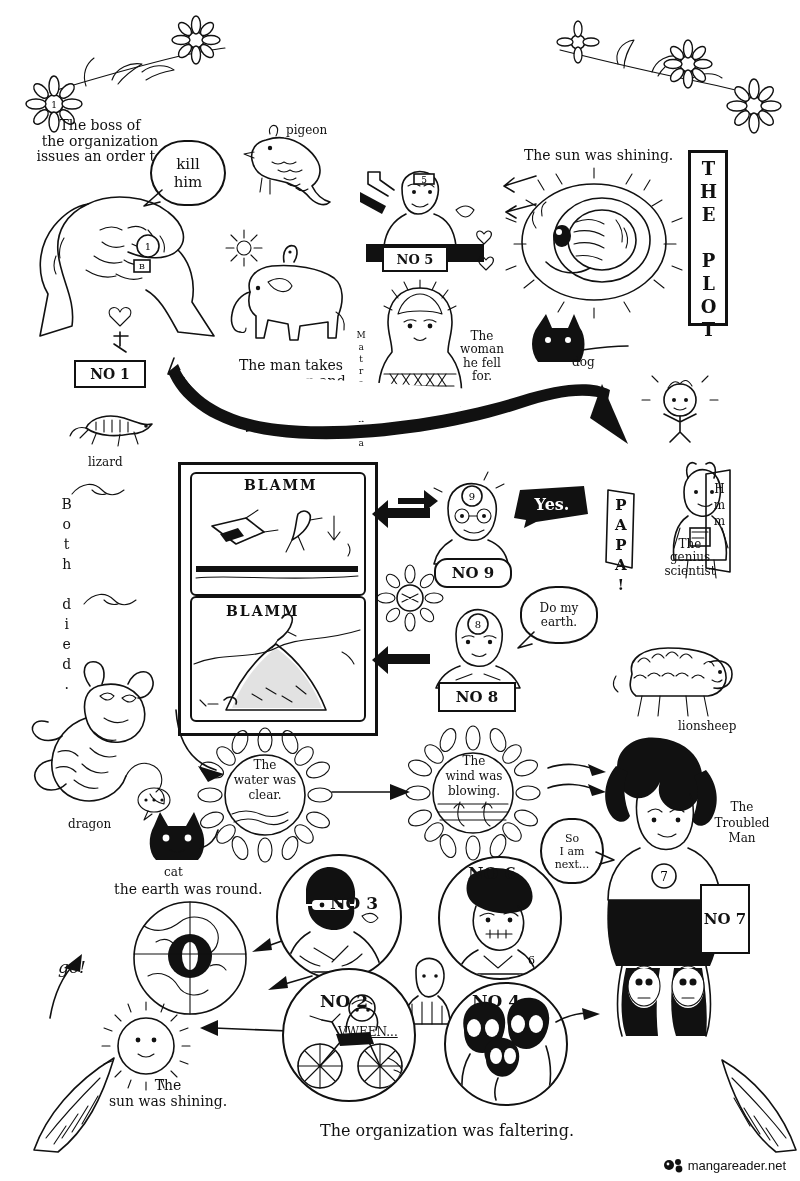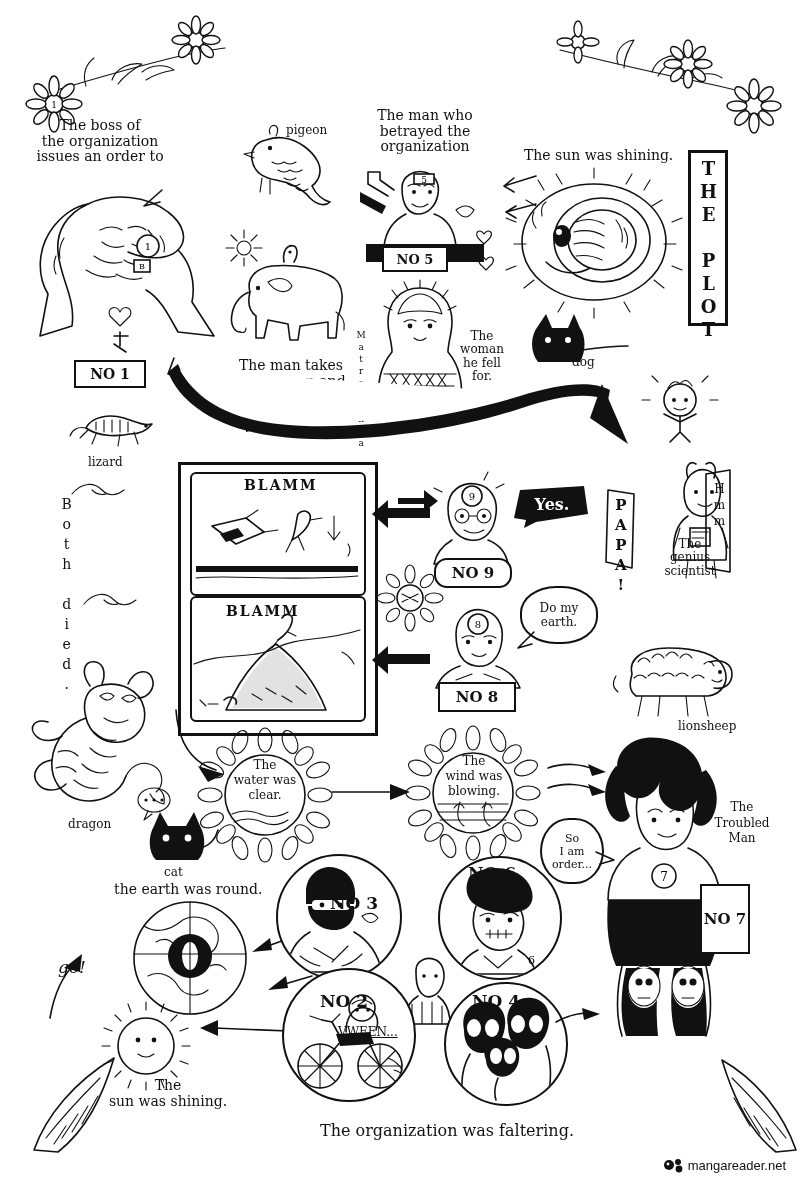--- a/index.html
+++ b/index.html
@@ -125,40 +125,39 @@
     </g>
   </svg>
 
   <div class="frame-thick" style="left:688px;top:150px;width:34px;height:170px;"></div>
   <div class="lbl vert" style="left:694px;top:158px;width:24px;font-size:18px;font-weight:bold;font-family:'DejaVu Serif',serif;">THE PLOT</div>
 
   <div class="lbl ctr lg" style="left:20px;top:118px;width:160px;white-space:pre-line;font-family:'DejaVu Serif',serif;">The boss of
 the organization
 issues an order to</div>
 
+  <div class="bubble" style="left:150px;top:140px;width:72px;height:62px;font-size:15px;white-space:pre-line;">kill
+him</div>
   <svg class="ink" style="left:140px;top:186px;" width="30" height="30">
     <path class="s" d="M22 4 L4 20 L20 16"></path>
   </svg>
 
   <div class="lbl md" style="left:286px;top:124px;font-family:'DejaVu Serif',serif;">pigeon</div>
   <svg class="ink" style="left:226px;top:118px;" width="110" height="95">
     <path class="s" d="M40 22 C30 24 24 32 26 42 C28 54 38 60 50 62 C62 64 76 70 84 80 C92 88 100 88 104 84 C96 82 90 76 86 68 C94 62 96 52 92 44 C86 32 72 22 58 20 C52 19 46 20 40 22 Z"></path>
     <path class="s2" d="M44 16 C42 10 46 6 50 8 C52 10 52 14 50 18"></path>
     <circle class="f" cx="44" cy="30" r="2.2"></circle>
     <path class="s2" d="M28 34 L18 36 L28 40"></path>
     <g class="s2">
       <path d="M46 44 q6 4 12 0 M58 44 q6 4 12 0 M52 52 q6 4 12 0 M64 52 q6 4 12 0 M58 60 q6 4 12 0"></path>
       <path d="M70 70 q6 5 12 1 M62 66 q6 4 12 0"></path>
     </g>
     <path class="s2" d="M36 60 L34 74 M44 62 L44 76"></path>
   </svg>
 
-  <div class="lbl ctr lg" style="left:360px;top:108px;width:130px;white-space:pre-line;font-family:'DejaVu Serif',serif;">The man who
-betrayed the
-organization</div>
 
   <svg class="ink" style="left:360px;top:166px;" width="130" height="100">
     <path class="f" d="M6 78 L124 78 L124 96 L6 96 Z"></path>
     <path class="s" d="M42 22 C42 10 54 4 64 6 C74 8 80 16 78 28 C76 40 68 48 58 48 C48 48 42 38 42 22 Z"></path>
     <path class="s2" d="M48 20 q6 -4 12 0 M64 20 q6 -4 10 1"></path>
     <circle class="f" cx="54" cy="26" r="2"></circle>
       <circle class="f" cx="70" cy="26" r="2"></circle>
     <path class="s2" d="M52 38 q8 6 16 0"></path>
     <path class="s" d="M46 48 C34 54 26 64 24 80 L96 80 C94 62 86 52 74 48"></path>
     <rect x="54" y="8" width="20" height="10" class="w"></rect>
@@ -570,21 +569,21 @@
 
   <svg class="ink" style="left:548px;top:758px;" width="60" height="46">
     <path class="s" d="M0 10 C16 4 34 6 48 12"></path>
     <path class="f" d="M58 14 L40 6 L44 18 Z"></path>
     <path class="s" d="M0 30 C16 24 34 26 48 32"></path>
     <path class="f" d="M58 34 L40 26 L44 38 Z"></path>
   </svg>
 
   <div class="bubble" style="left:540px;top:818px;width:60px;height:62px;font-size:11px;white-space:pre-line;">So
 I am
-order...</div>
+next...</div>
   <svg class="ink" style="left:594px;top:846px;" width="24" height="22">
     <path class="s" d="M2 6 L20 14 L6 18"></path>
   </svg>
 
   <svg class="ink" style="left:582px;top:736px;" width="160" height="300">
     <path class="f" d="M36 40 C30 14 52 -2 78 2 C108 6 124 26 120 52 C116 70 104 78 92 74 C80 70 74 58 78 46 C72 60 58 66 48 60 C40 56 36 48 36 40 Z"></path>
     <path class="s" d="M56 58 C52 76 56 96 66 106 C76 116 92 116 102 106 C112 94 114 74 108 58"></path>
     <g class="s2">
         <path d="M66 76 q8 -6 14 0 M88 76 q8 -6 14 0"></path>
       </g>

